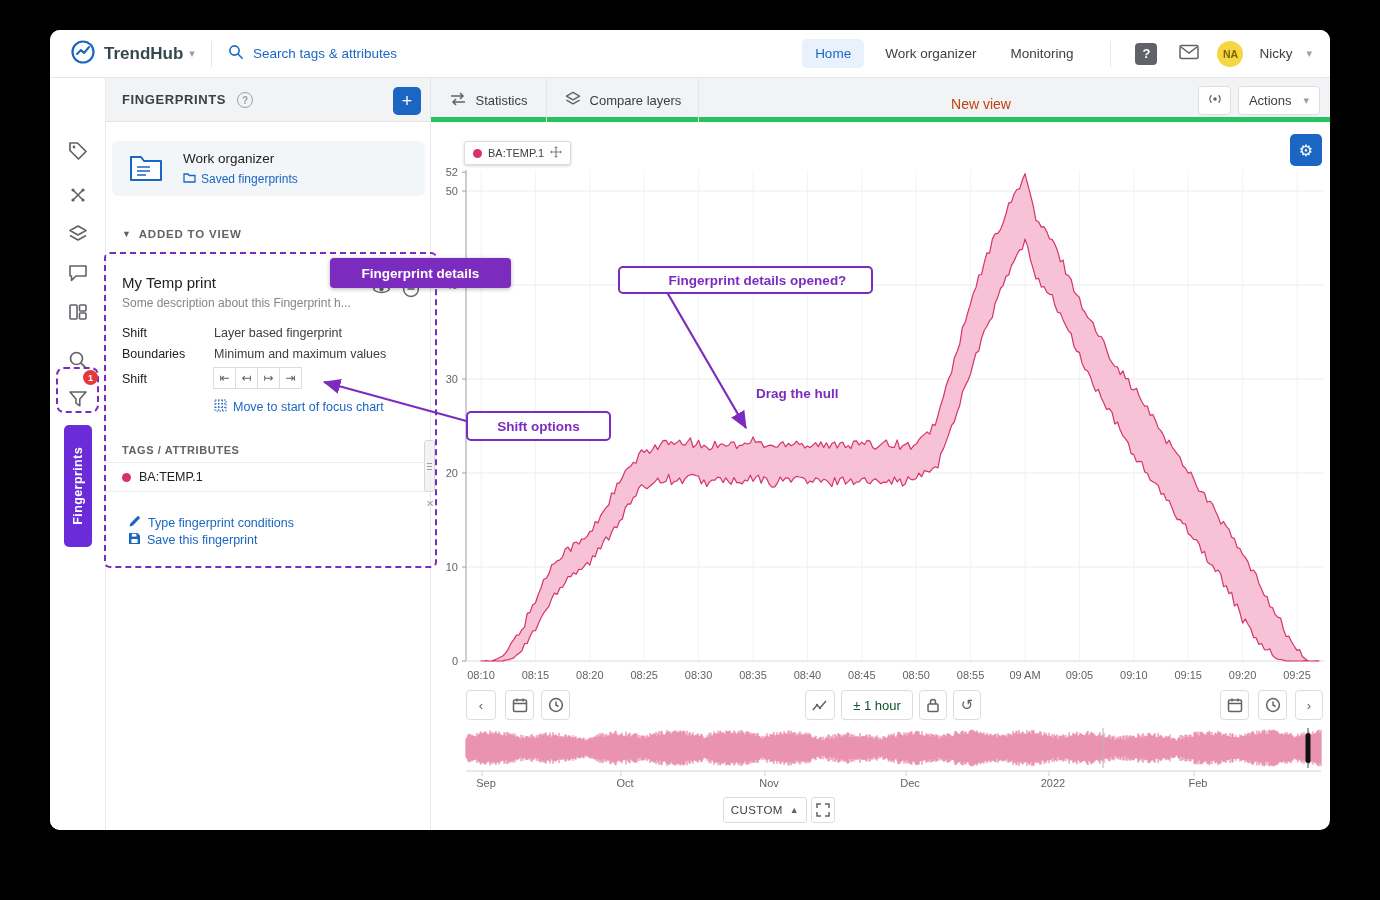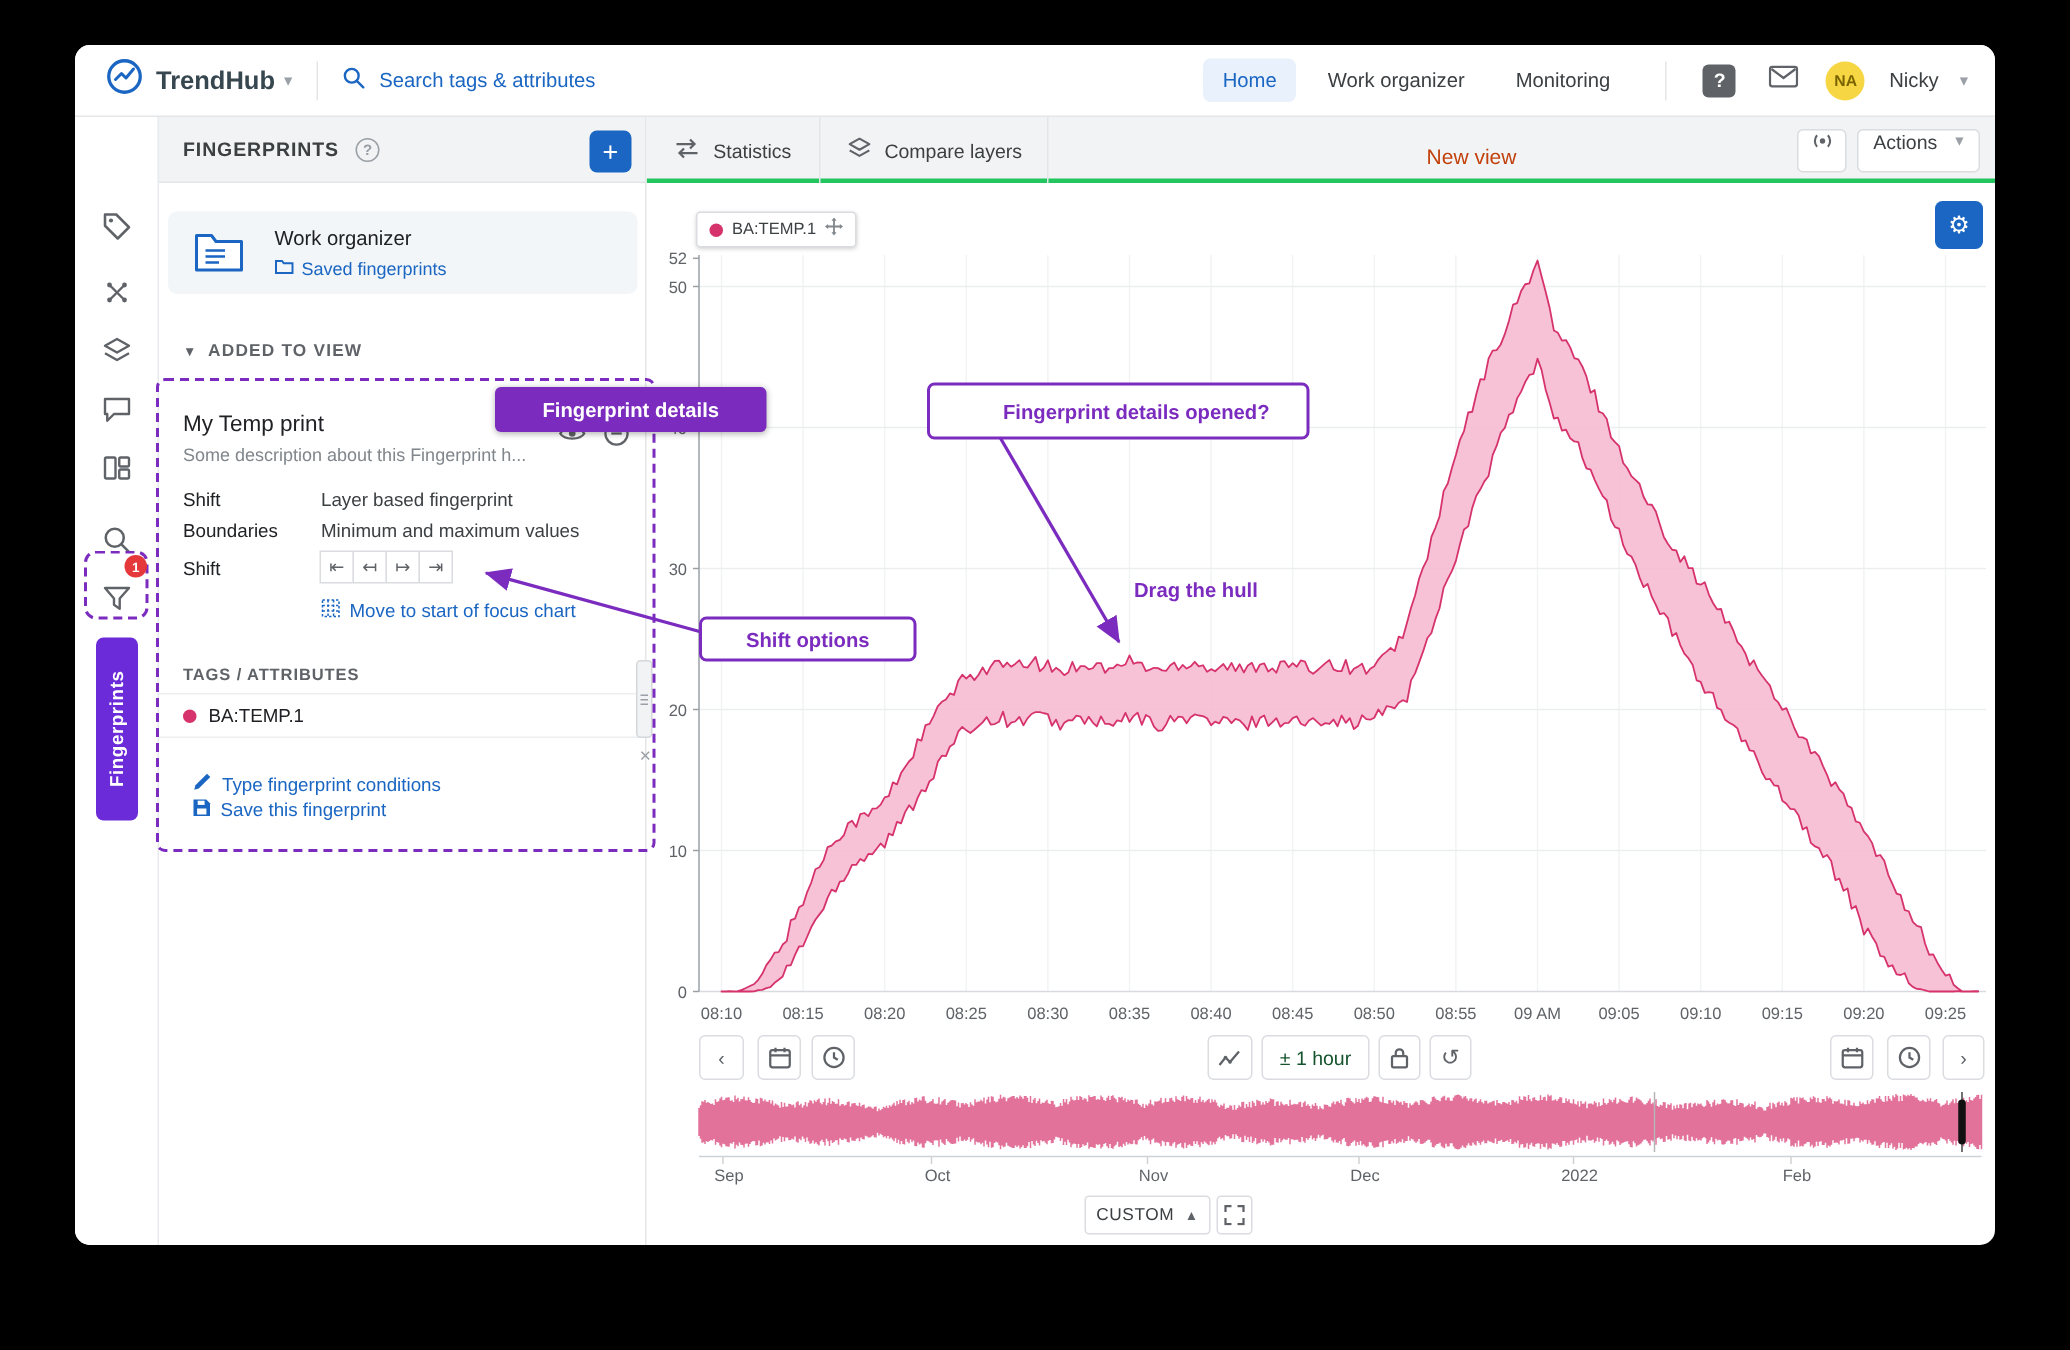--- a/index.html
+++ b/index.html
@@ -46,24 +46,24 @@
   .shift-btn { width:23px; height:22px; border:1px solid #dadce0; background:#fff; color:#5f6368; font-size:12px; margin-left:-1px; cursor:pointer; display:flex; align-items:center; justify-content:center; }
   .blue-link { color:#1a66c2; font-size:12.5px; display:flex; align-items:center; gap:6px; cursor:pointer; }
   .tags-head { position:absolute; left:16px; top:366px; font-size:11px; font-weight:700; letter-spacing:.6px; color:#5f6368; }
   .tag-row { position:absolute; left:0; top:384px; width:325px; height:30px; border-top:1px solid #eceef0; border-bottom:1px solid #eceef0; display:flex; align-items:center; padding-left:16px; gap:8px; }
   .tag-dot { width:9px; height:9px; border-radius:50%; background:#d6336c; }
   .resize-handle { position:absolute; left:318px; top:362px; width:11px; height:52px; background:#f1f3f4; border:1px solid #d5d8db; border-radius:3px; z-index:12; cursor:col-resize; display:flex; flex-direction:column; align-items:center; justify-content:center; gap:2px; }
   .resize-handle i { display:block; width:5px; height:1px; background:#9aa0a6; }
   .handle-x { position:absolute; left:320px; top:420px; color:#9aa0a6; font-size:10px; z-index:12; cursor:pointer; }
 
   
-  .main-toolbar { position:absolute; left:381px; top:48px; width:899px; height:44px; background:#f1f3f4; border-bottom:3px solid #22c55e; z-index:9; }
+  .main-toolbar { position:absolute; left:381px; top:48px; width:899px; height:44px; background:#f1f3f4; border-bottom:5px solid #22c55e; z-index:9; }
   .tab { position:absolute; top:0; height:44px; display:flex; align-items:center; justify-content:center; gap:8px; font-size:13px; color:#3c4043; border-right:1px solid #e3e5e8; cursor:pointer; }
   .view-title { position:absolute; left:450px; top:0; width:200px; height:52px; display:flex; align-items:center; justify-content:center; font-size:14px; color:#c2410c; }
-  .tb-btn { position:absolute; top:8px; height:29px; background:#fff; border:1px solid #dadce0; border-radius:4px; display:flex; justify-content:center; gap:6px; font-size:13px; color:#3c4043; cursor:pointer; }
+  .tb-btn { position:absolute; top:8px; height:29px; background:#fff; border:1px solid #dadce0; border-radius:4px; display:flex; align-items:center; justify-content:center; gap:6px; font-size:13px; color:#3c4043; cursor:pointer; }
 
   
   .legend-chip { position:absolute; left:414px; top:111px; height:24px; padding:0 8px; background:#fff; border:1px solid #dadce0; border-radius:3px; box-shadow:0 1px 3px rgba(0,0,0,.18); display:flex; align-items:center; gap:6px; z-index:8; cursor:grab; }
   .legend-chip .lbl { font-size:11px; color:#3c4043; }
   .gear-btn { position:absolute; left:1240px; top:104px; width:32px; height:32px; background:#1a66c2; border:none; border-radius:5px; color:#fff; font-size:16px; cursor:pointer; z-index:8; }
   .foc-btn { position:absolute; top:660px; height:30px; background:#fff; border:1px solid #dadce0; border-radius:4px; display:flex; align-items:center; justify-content:center; gap:6px; color:#5f6368; font-size:13px; cursor:pointer; z-index:8; }
   .preset { width:34px; height:26px; border:1px solid #dadce0; background:#fff; color:#3c4043; font-size:12px; margin-left:-1px; cursor:pointer; }
   .preset.active { color:#1a66c2; background:#e8f1fc; font-weight:700; border-color:#c7ddf6; position:relative; z-index:2; }
   .presets { position:absolute; left:416px; top:767px; display:flex; z-index:8; }
   .custom-btn { position:absolute; left:673px; top:767px; width:84px; height:26px; background:#fff; border:1px solid #dadce0; border-radius:3px; font-size:11.5px; color:#3c4043; letter-spacing:.4px; display:flex; align-items:center; justify-content:center; gap:7px; z-index:8; cursor:pointer; }
@@ -438,17 +438,17 @@
       <marker id="ah" markerWidth="9" markerHeight="8" refX="7.5" refY="3.5" orient="auto">
         <path d="M0 0L8 3.5L0 7z" fill="#7b2cbf"></path>
       </marker>
     </defs>
     <line x1="420" y1="392" x2="274" y2="352" stroke="#7b2cbf" stroke-width="2.2" marker-end="url(#ah)"></line>
     <line x1="614" y1="257" x2="696" y2="398" stroke="#7b2cbf" stroke-width="2.2" marker-end="url(#ah)"></line>
   </svg>
 
   <div class="dash-box"></div>
   <div class="purple-chip">Fingerprint details</div>
-  <div class="purple-outline" style="left:568px; top:225px; width:255px; height:38px;padding-left:24px;">Fingerprint details opened?</div>
+  <div class="purple-outline" style="left:568px; top:236px; width:255px; height:28px;padding-left:24px;">Fingerprint details opened?</div>
   <div class="purple-outline" style="left:416px; top:381px; width:145px; height:30px;">Shift options</div>
   <div class="drag-hull">Drag the hull</div>
 
 </div>
 
 </body></html>

